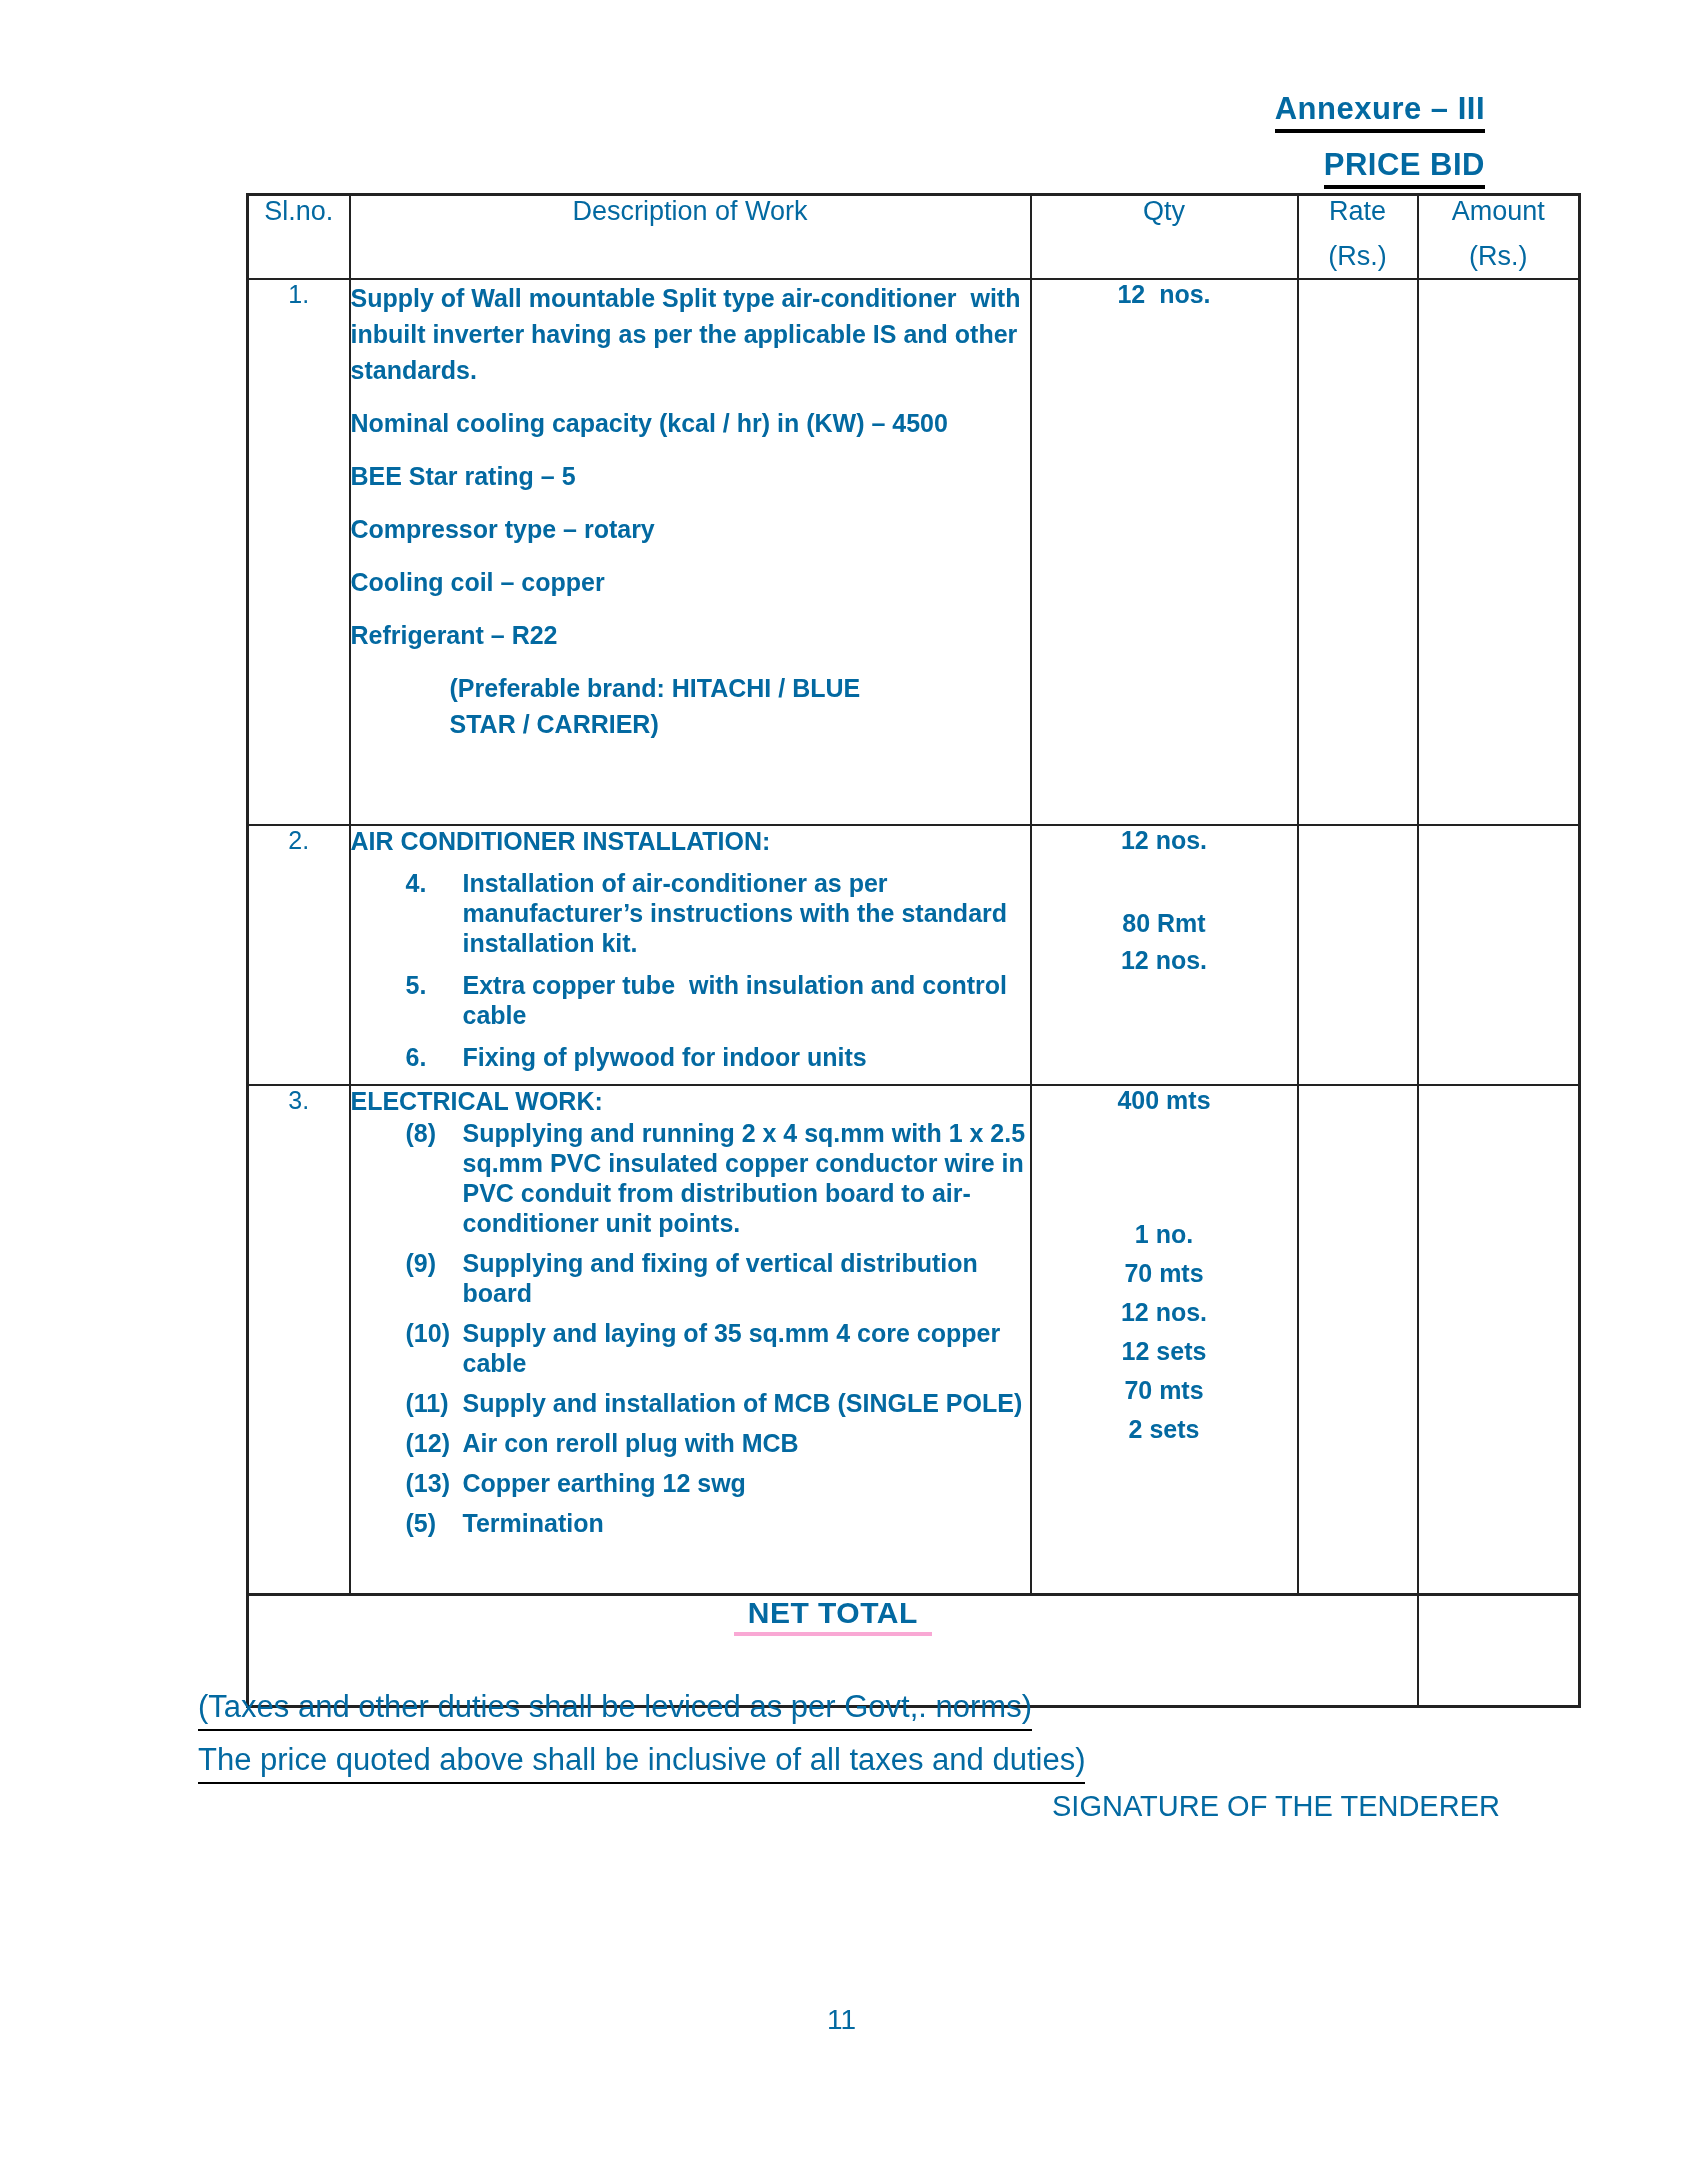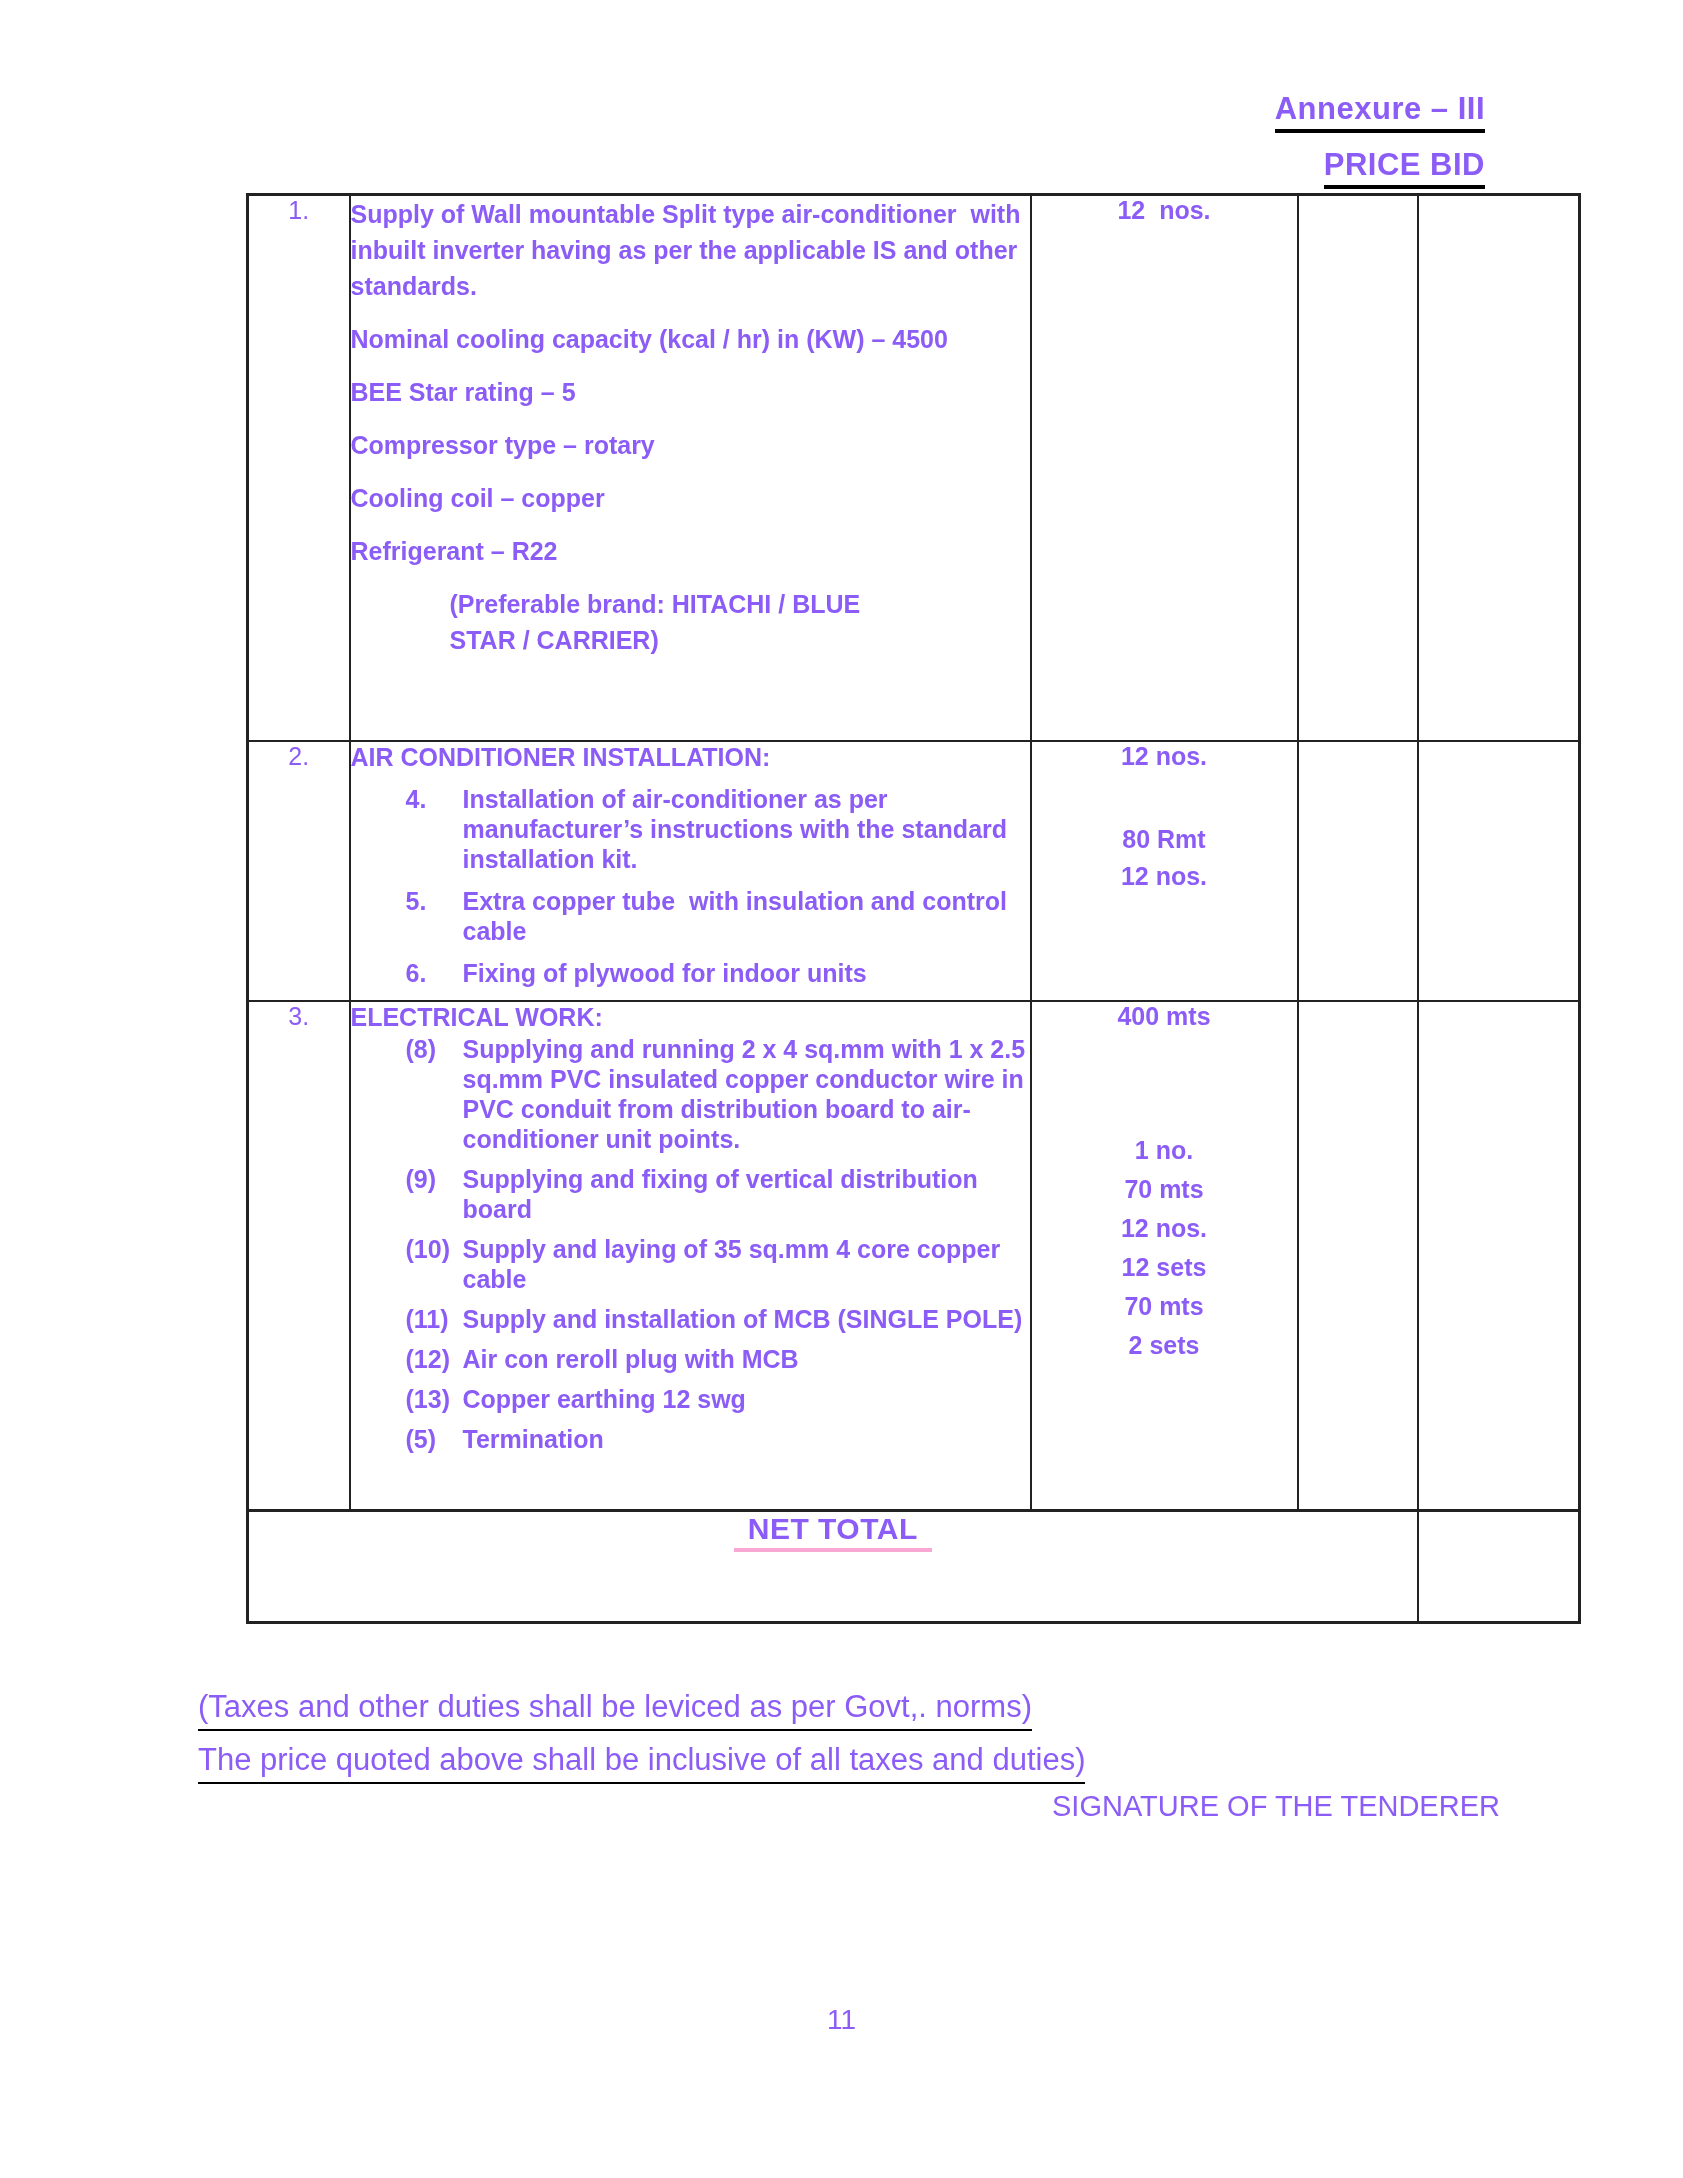--- a/index.html
+++ b/index.html
@@ -1,21 +1,21 @@
 <!DOCTYPE html>
 <html><head>
 <meta charset="utf-8">
 <style>
   html,body{margin:0;padding:0;background:#e8e8e8;}
   .page{
     position:relative;
     width:1683px;height:2178px;
     background:#ffffff;
     font-family:"Liberation Sans", sans-serif;
-    color:#8b5cf6;
+    color:#0369a1;
     overflow:hidden;
   }
   
   .titles{position:absolute;top:91px;right:198px;text-align:right;}
   .titles .tline{display:block;margin-bottom:14px;}
   .titles .tline span{
     display:inline-block;font-size:31px;font-weight:bold;
     border-bottom:4px solid #000;padding-bottom:2px;letter-spacing:0.5px;
   }
   
@@ -85,20 +85,33 @@
 
   <table class="price-table">
     <colgroup>
       <col style="width:102px">
         <col style="width:681px">
         <col style="width:267px">
         <col style="width:120px">
         <col style="width:162px">
     </colgroup>
     <tbody>
+        <tr style="height:84px">
+      <th>Sl.no.</th>
+      <th>Description of Work</th>
+      <th>Qty</th>
+      <th>
+        <div>Rate</div>
+        <div class="unit">(Rs.)</div>
+      </th>
+      <th>
+        <div>Amount</div>
+        <div class="unit">(Rs.)</div>
+      </th>
+    </tr>
 
     <tr style="height:546px">
       <td class="slno-cell r1-slno">1.</td>
       <td class="desc-cell r1-desc">
         <p>Supply of Wall mountable Split type air-conditioner&nbsp; with inbuilt inverter having as per the applicable IS and other standards.</p>
         <p>Nominal cooling capacity (kcal / hr) in (KW) – 4500</p>
         <p>BEE Star rating – 5</p>
         <p>Compressor type – rotary</p>
         <p>Cooling coil – copper</p>
         <p>Refrigerant – R22</p>

